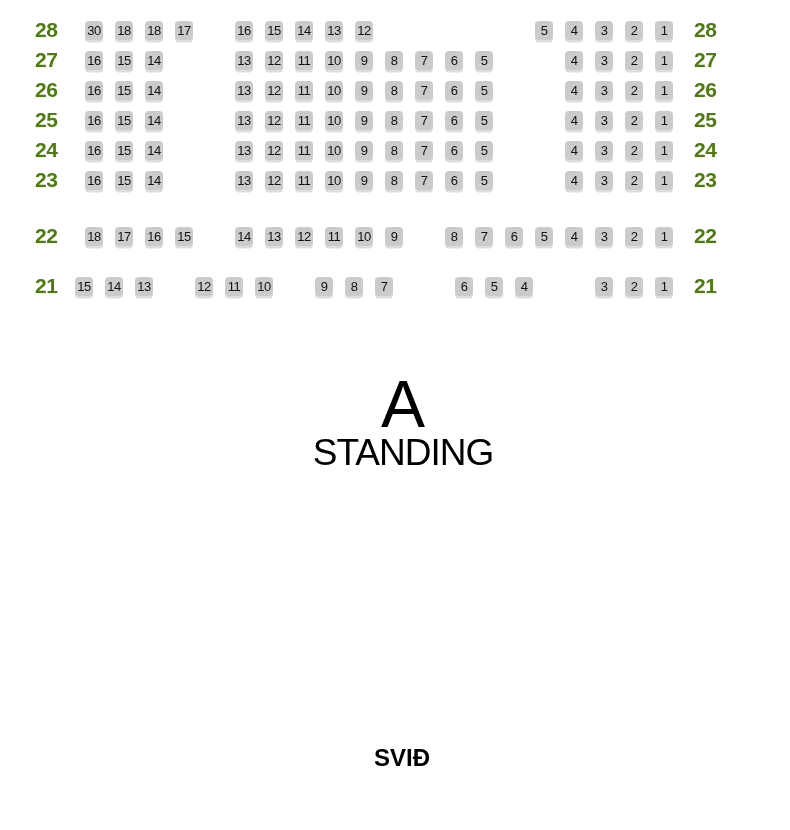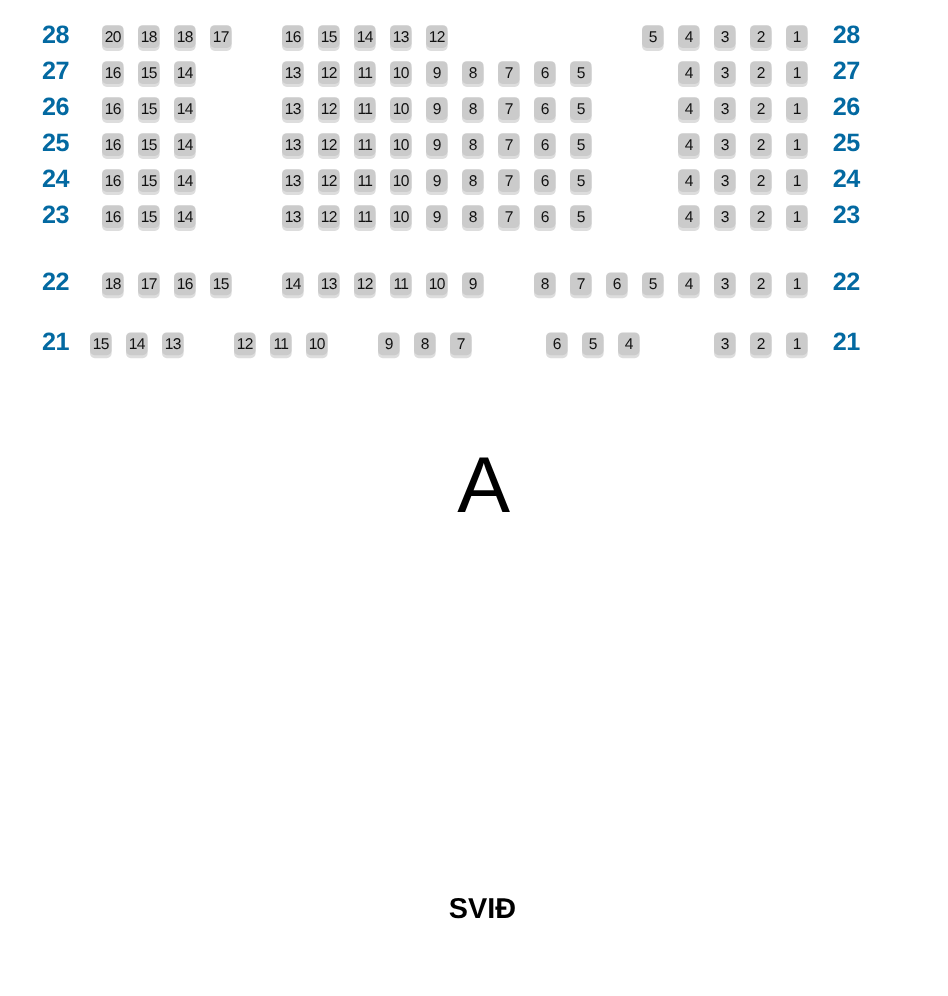--- a/index.html
+++ b/index.html
@@ -22,21 +22,21 @@
     color:#111;
     cursor:pointer;
     box-sizing:border-box;
     padding-bottom:1px;
   }
   .row-label{
     position:absolute;
     font-weight:bold;
     font-size:21px;line-height:24px;
     letter-spacing:-0.5px;
-    color:#0369a1;
+    color:#4d7c0f;
     white-space:nowrap;
   }
   .row-label.left{left:35px;}
   .row-label.right{left:694px;}
   .section-area{
     position:absolute;
     left:403px;top:373px;
     transform:translateX(-50%);
     text-align:center;
     cursor:pointer;
@@ -52,27 +52,28 @@
     white-space:nowrap;
   }
 </style>
 </head>
 <body>
 
 <div class="canvas">
 
   <div class="section-area">
     <div class="section-letter">A</div>
+    <div class="section-type">STANDING</div>
   </div>
 
   <div class="stage">SVIÐ</div>
 
 <div class="row-label left" style="top: 18px;">28</div>
     <div class="row-label right" style="top: 18px;">28</div>
-    <div class="seat" style="left: 85px; top: 21px;">20</div>
+    <div class="seat" style="left: 85px; top: 21px;">30</div>
     <div class="seat" style="left: 115px; top: 21px;">18</div>
     <div class="seat" style="left: 145px; top: 21px;">18</div>
     <div class="seat" style="left: 175px; top: 21px;">17</div>
     <div class="seat" style="left: 235px; top: 21px;">16</div>
     <div class="seat" style="left: 265px; top: 21px;">15</div>
     <div class="seat" style="left: 295px; top: 21px;">14</div>
     <div class="seat" style="left: 325px; top: 21px;">13</div>
     <div class="seat" style="left: 355px; top: 21px;">12</div>
     <div class="seat" style="left: 535px; top: 21px;">5</div>
     <div class="seat" style="left: 565px; top: 21px;">4</div>

